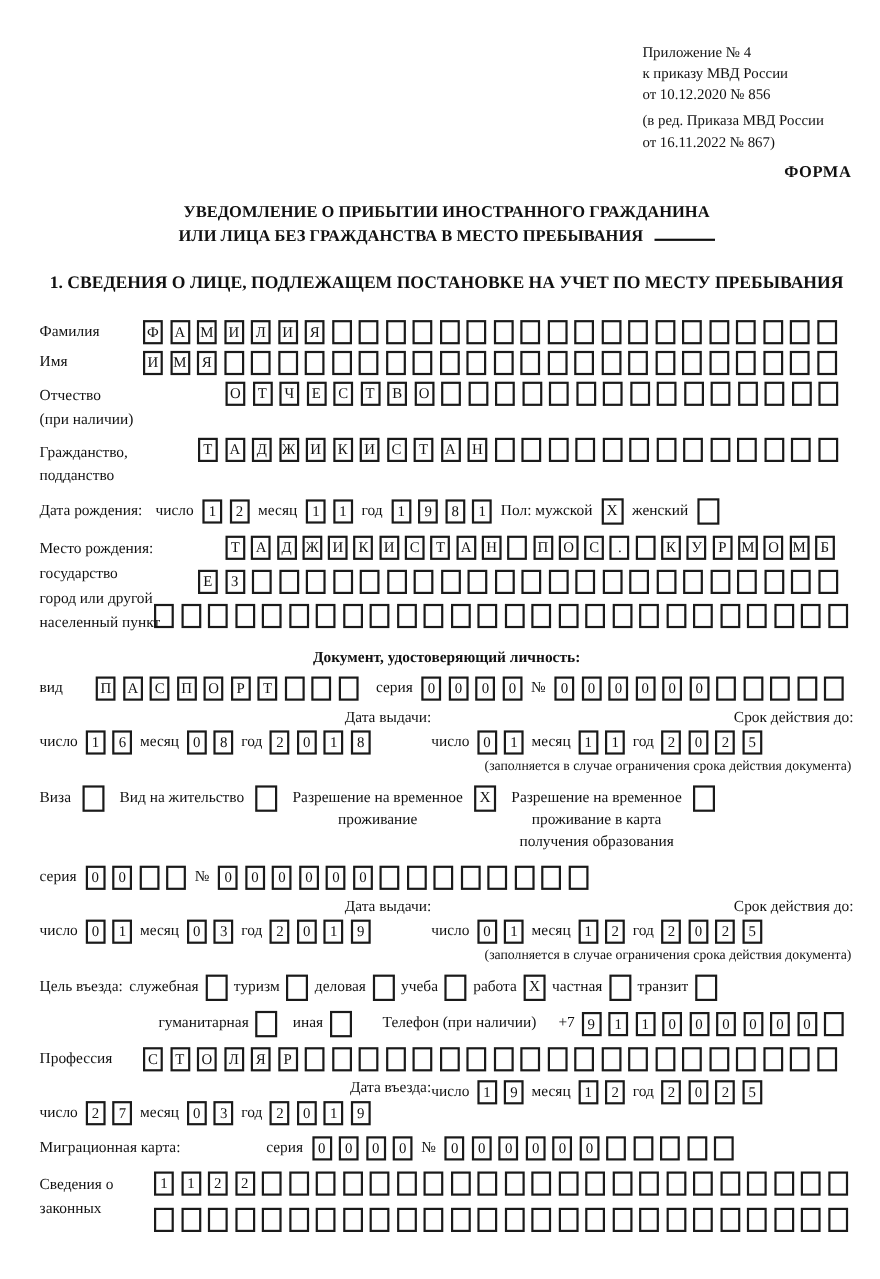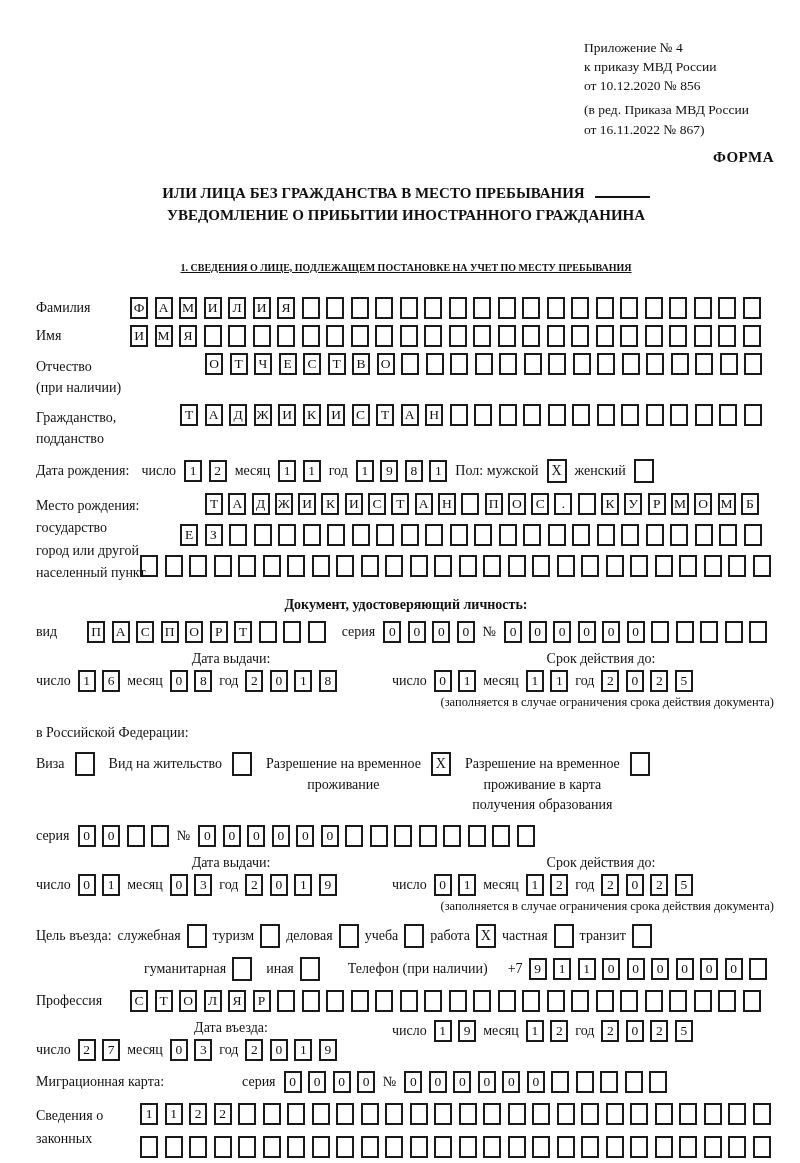--- a/index.html
+++ b/index.html
@@ -3,42 +3,42 @@
 <meta charset="utf-8">
 <style>
   html,body{margin:0;padding:0;background:#fff;}
   body{width:800px;height:1163px;font-family:"Liberation Serif","DejaVu Serif",serif;color:#111;}
   .page{box-sizing:border-box;width:800px;height:989px;padding:38px 24px 10px 36px;position:relative;}
   .hdr{margin-left:548px;font-size:13.5px;line-height:1.42;}
   .hdr .gap{margin-top:5px;}
   .forma{text-align:right;font-weight:bold;font-size:15px;margin-top:10px;margin-right:2px;letter-spacing:.5px;}
   .title{text-align:center;font-weight:bold;font-size:15px;margin-top:16px;line-height:1.5;}
   .title .uline{display:inline-block;width:55px;border-bottom:2px solid #111;margin-left:10px;height:13px;}
-  .sect{font-weight:bold;font-size:10px;text-align:center;margin-top:35px;text-decoration:underline;}
+  .sect{font-weight:bold;font-size:16px;text-align:center;margin-top:22px;}
   .formbody{margin-top:24px;font-size:14px;}
   .frow{display:flex;align-items:flex-start;margin-bottom:6px;}
   .lab{flex:0 0 auto;padding-top:3px;}
   .w94{width:94px;} .w169{width:169px;} .w144{width:144px;}
   .lab2{font-size:14px;line-height:1.5;}
   .strip{display:inline-flex;gap:6.5px;}
   .strip.tight{gap:5.3px;}
   .cell{width:18px;height:22px;box-sizing:border-box;border:2px solid #1a1a1a;display:inline-flex;align-items:center;justify-content:center;font-size:13.5px;flex:0 0 auto;background:#fff;}
   .cb{width:20px;height:24px;box-sizing:border-box;border:2px solid #1a1a1a;display:inline-flex;align-items:center;justify-content:center;font-size:14px;flex:0 0 auto;}
   .inline{display:flex;align-items:center;gap:8px;flex-wrap:nowrap;}
   .inline .sp{margin-left:4px;}
   .mb-group{position:relative;min-height:100px;margin-bottom:4px;}
   .mb-label{position:absolute;left:0;top:2px;line-height:1.6;}
   .mb-strips{margin-left:0;}
   .mb-strips .srow{margin-bottom:9px;}
   .ml169{margin-left:169px;} .ml144{margin-left:144px;} .ml104{margin-left:104px;}
   .dochead{text-align:center;font-weight:bold;font-size:14px;margin:4px 0 8px 0;}
   .dpair{display:flex;margin-top:8px;}
   .dcol1{width:356px;}
   .dcol2{flex:1;}
-  .dcap{text-align:center;padding-left:34px;margin-bottom:3px;}
+  .dcap{text-align:right;padding-left:34px;margin-bottom:3px;}
   .dline{display:flex;align-items:center;gap:7px;}
   .note{font-size:12.5px;text-align:right;margin:3px 2px 10px 0;}
   .intro{margin:10px 0 2px 0;line-height:1.9;}
   .opts{display:flex;align-items:flex-start;gap:14px;margin:6px 0 10px 0;}
   .opt{display:flex;align-items:flex-start;gap:10px;font-family:Liberation Serif, serif;}
   .opt .olab{text-align:center;line-height:1.45;padding-top:2px;}
   .purpose-line{display:flex;align-items:center;gap:6px;margin-bottom:9px;flex-wrap:nowrap;}
   .indent80{margin-left:108px;}
   .mig-gap{margin-left:70px;}
 </style>
@@ -50,22 +50,22 @@
   <div class="hdr">
     <div>Приложение № 4</div>
     <div>к приказу МВД России</div>
     <div>от 10.12.2020 № 856</div>
     <div class="gap">(в ред. Приказа МВД России</div>
     <div>от 16.11.2022 № 867)</div>
   </div>
   <div class="forma">ФОРМА</div>
 
   <div class="title">
+    <div>УВЕДОМЛЕНИЕ О ПРИБЫТИИ ИНОСТРАННОГО ГРАЖДАНИНА</div>
     <div><span>ИЛИ ЛИЦА БЕЗ ГРАЖДАНСТВА В МЕСТО ПРЕБЫВАНИЯ</span><span class="uline"></span></div>
-    <div>УВЕДОМЛЕНИЕ О ПРИБЫТИИ ИНОСТРАННОГО ГРАЖДАНИНА</div>
   </div>
 
   <div class="sect">1. СВЕДЕНИЯ О ЛИЦЕ, ПОДЛЕЖАЩЕМ ПОСТАНОВКЕ НА УЧЕТ ПО МЕСТУ ПРЕБЫВАНИЯ</div>
 
   <div class="formbody">
 
     <div class="frow">
       <div class="lab w94">Фамилия</div>
       <div class="strip">
           <span class="cell">Ф</span>
@@ -391,21 +391,20 @@
               <span class="cell">0</span>
               <span class="cell">2</span>
               <span class="cell">5</span>
             </span>
         </div>
       </div>
     </div>
     <div class="note">(заполняется в случае ограничения срока действия документа)</div>
 
     <div class="intro">
-      <div>в Российской Федерации:</div>
     </div>
 
     <div class="opts">
       <div class="opt">
         <div class="olab">Виза</div>
         <span class="cb"></span>
       </div>
       <div class="opt">
         <div class="olab">Вид на жительство</div>
         <span class="cb"></span>

